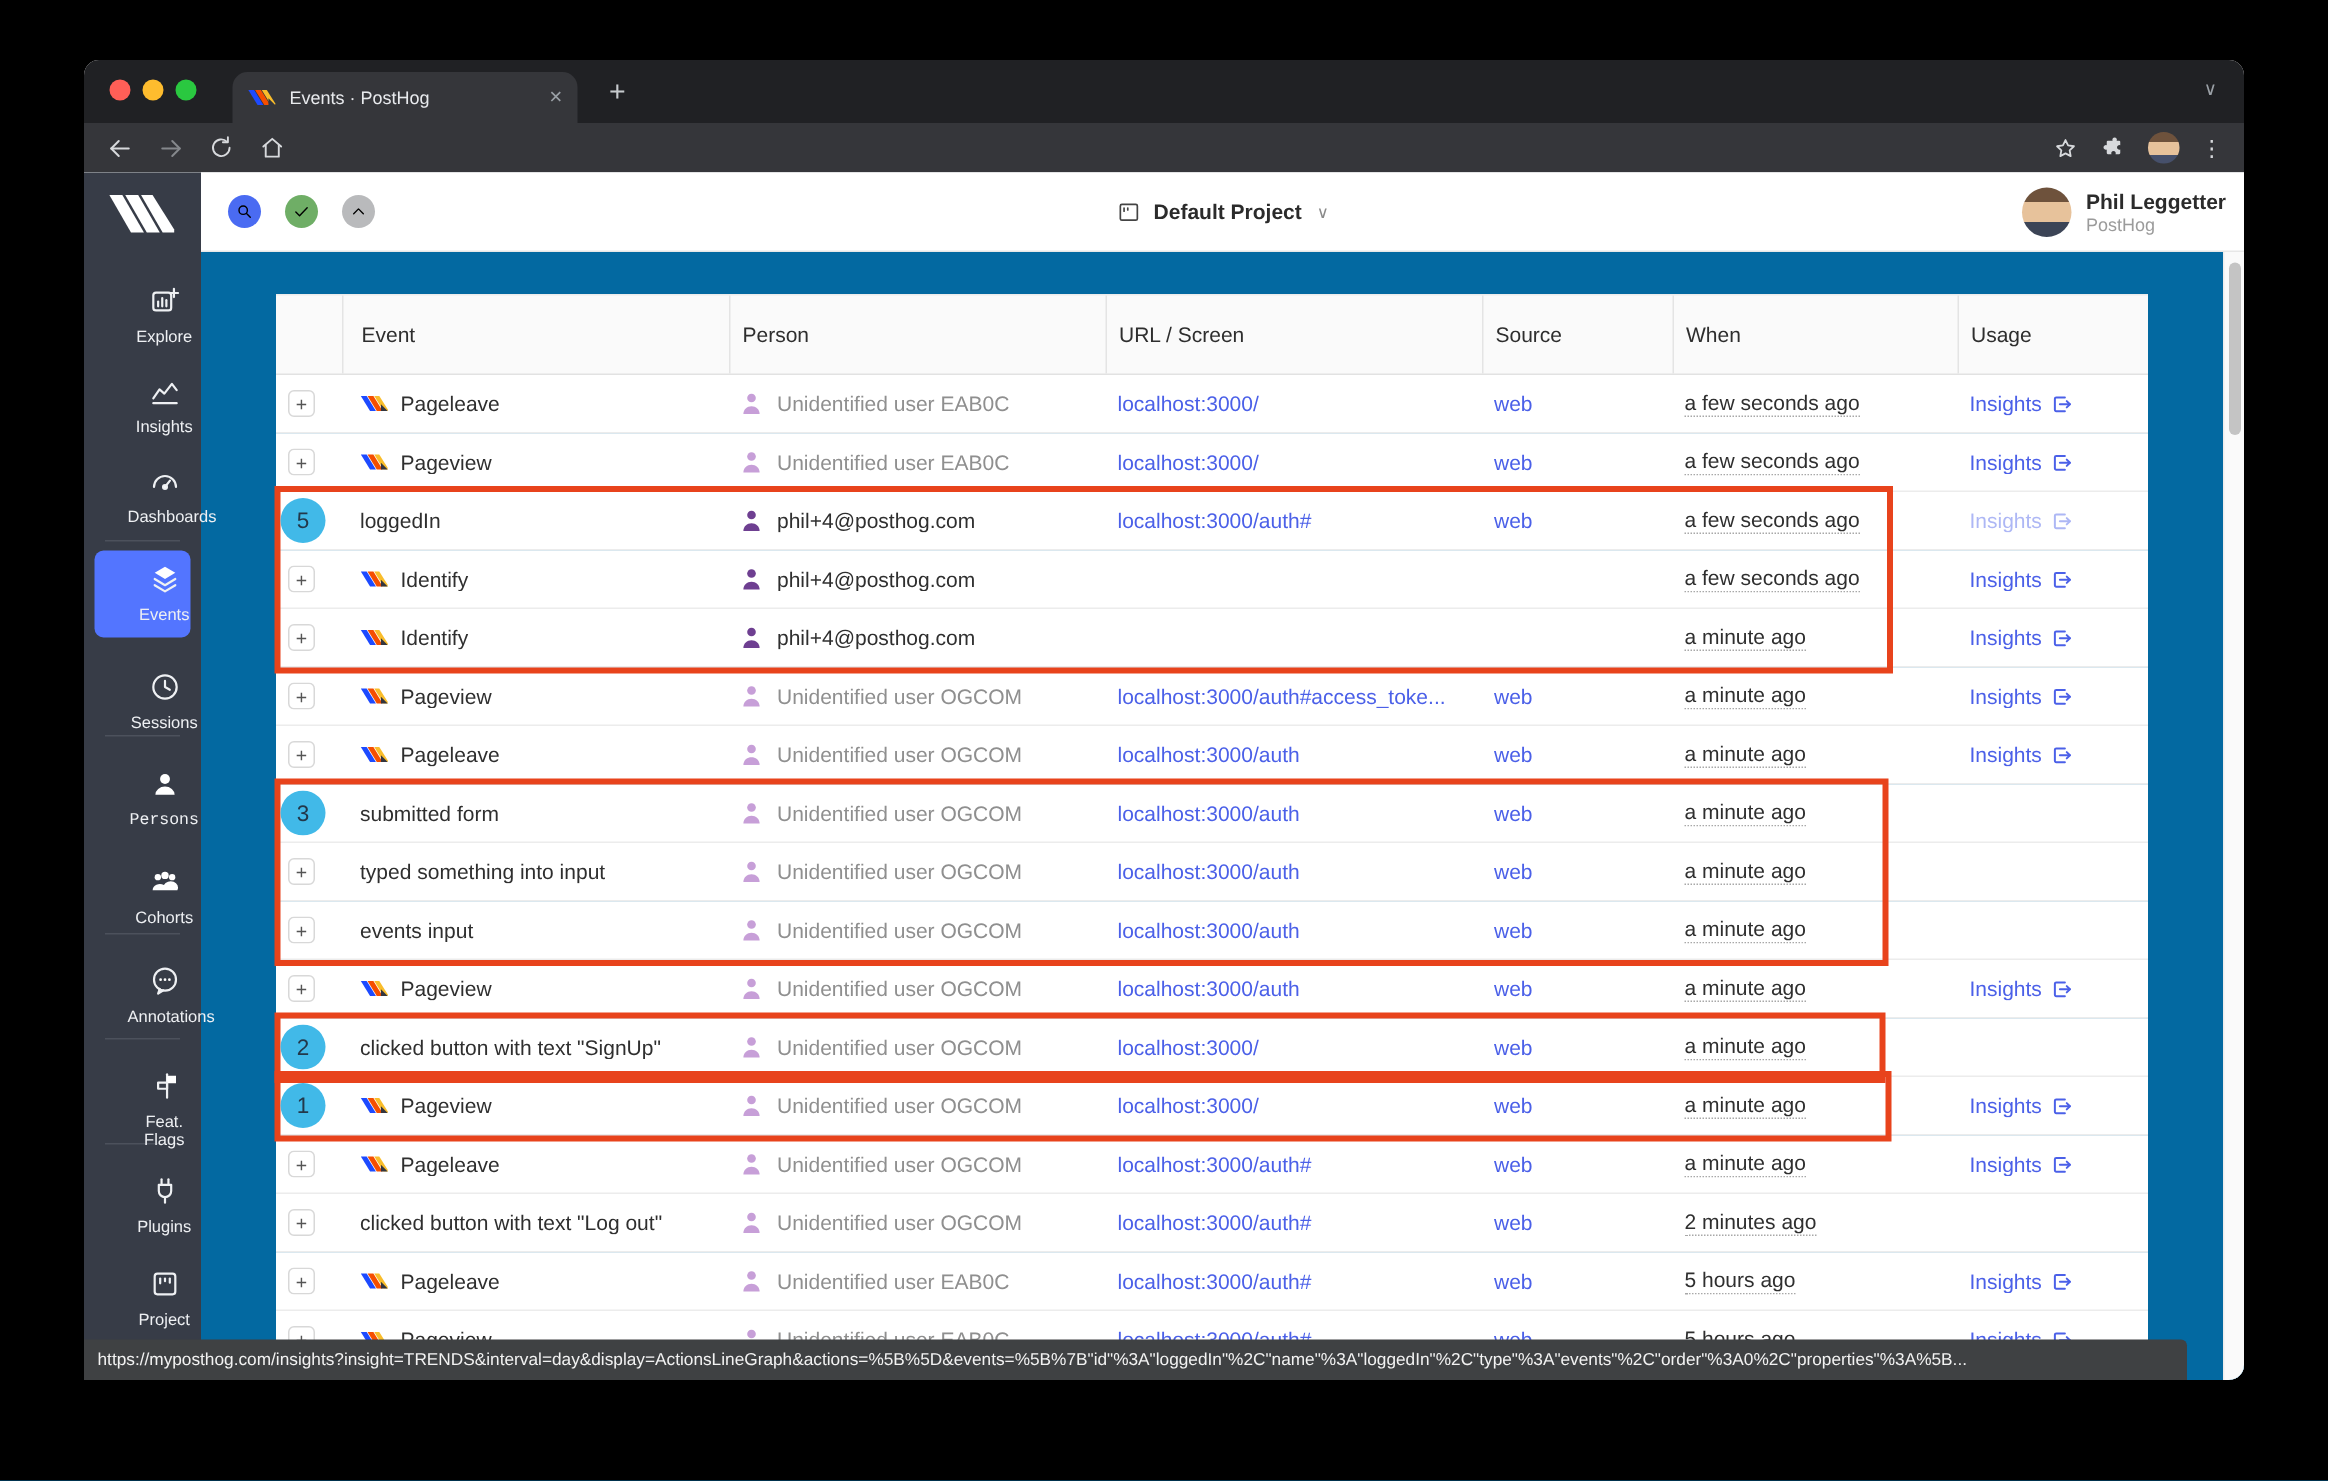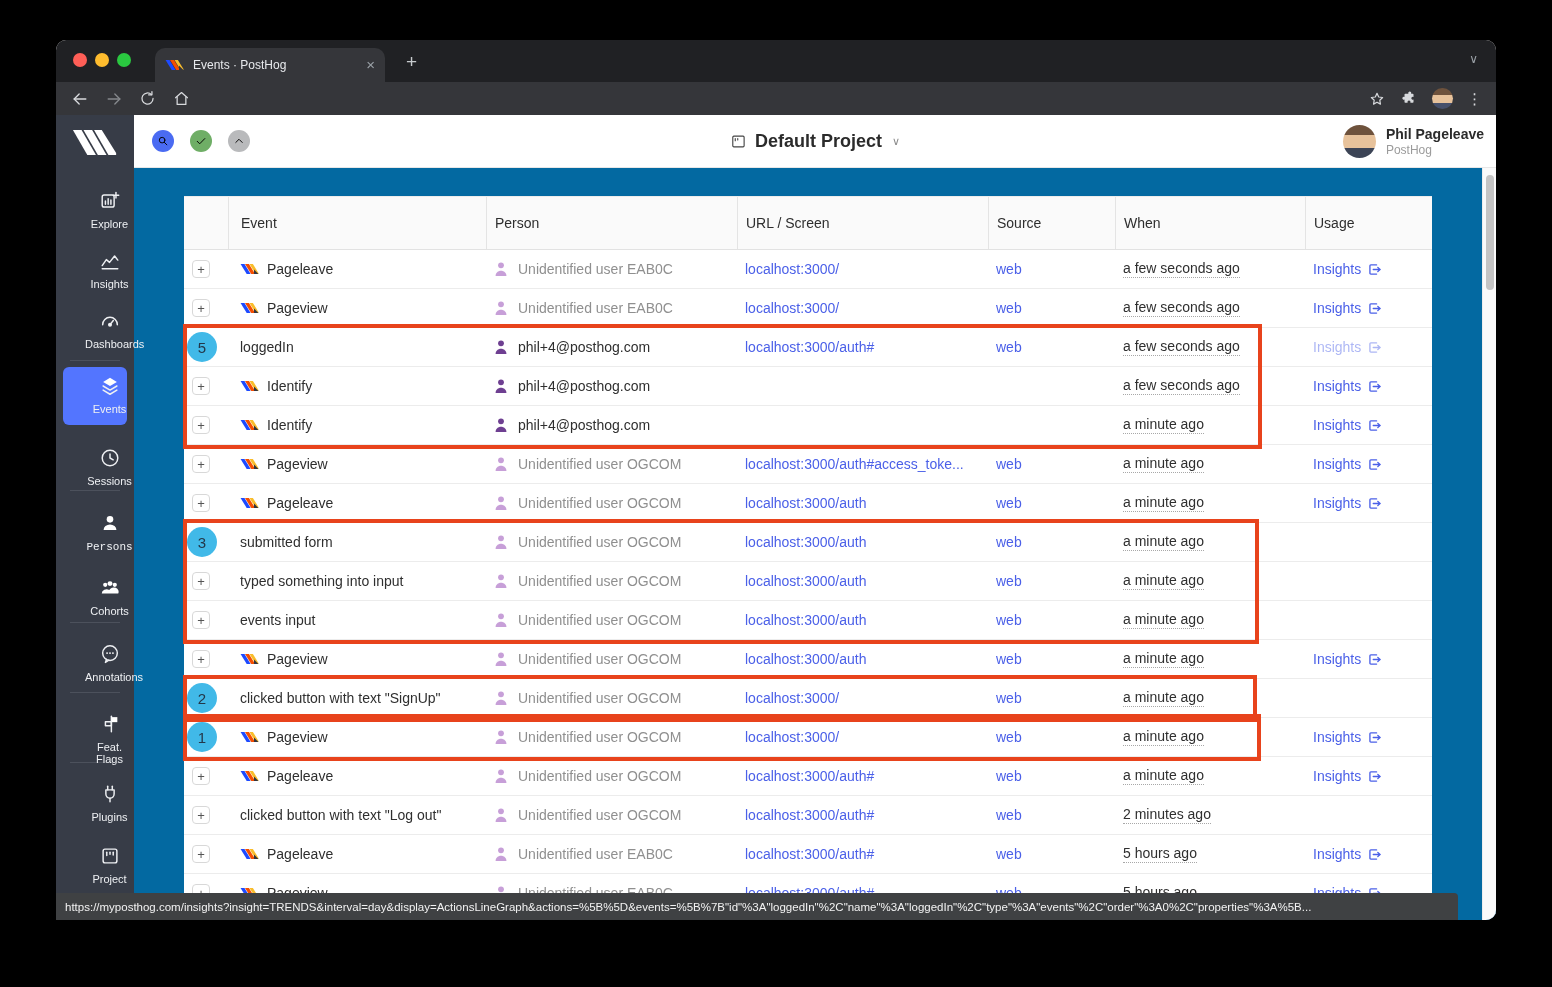--- a/index.html
+++ b/index.html
@@ -54,21 +54,21 @@
     position:absolute; left:78px; top:0; width:1362px; height:53px; background:#fff;
     border-bottom:1px solid #e7e7e7; display:flex; align-items:center;
   }
   .circle-btn { width:22px; height:22px; border-radius:50%; display:flex; align-items:center; justify-content:center; margin-left:16px; }
   .circle-btn svg { display:block; }
   .cb-blue { background:#4a6bf2; margin-left:18px; }
   .cb-green { background:#6fae66; }
   .cb-gray { background:#b9babc; }
   .project-sel { position:absolute; left:50%; transform:translateX(-50%); display:flex; align-items:center; gap:8px; }
   .project-sel .p-ic { width:17px; height:17px; color:#444; }
-  .project-label { font-size:18px; font-weight:700; color:#2b2b2b; }
+  .project-label { font-size:14px; font-weight:700; color:#2b2b2b; }
   .p-chev { color:#8a8a8a; font-size:11px; margin-left:2px; }
   .user { position:absolute; right:12px; top:10px; display:flex; align-items:center; gap:10px; }
   .u-avatar { width:33px; height:33px; border-radius:50%;
     background:linear-gradient(180deg,#6e523c 0%,#6e523c 30%,#e7c29b 30%,#e7c29b 70%,#3c4456 70%); }
   .u-name { font-size:14px; font-weight:700; color:#2b2b2b; line-height:17px; }
   .u-org { font-size:12px; color:#9b9b9b; }
   
   .content { position:absolute; left:78px; top:53px; width:1362px; height:752px; background:#0369a1; overflow:hidden; }
   .tablewrap { position:absolute; left:50px; top:28px; width:1248px; }
   .thead { display:flex; height:54px; background:#fafafa; border-top:1px solid #ececec; border-bottom:1px solid #e2e2e2; }
@@ -281,21 +281,21 @@
               <rect x="4" y="4.5" width="16" height="15" rx="1.5"></rect>
               <path d="M7.5 8v3"></path>
               <path d="M11 8v1.8"></path>
             </svg></span>
         <span class="project-label">Default Project</span>
         <span class="p-chev">∨</span>
       </div>
       <div class="user">
         <span class="u-avatar"></span>
         <span>
-          <div class="u-name">Phil Pageleave</div>
+          <div class="u-name">Phil Leggetter</div>
           <div class="u-org">PostHog</div>
         </span>
       </div>
     </div>
 
     <div class="content">
       <div class="tablewrap">
         <div class="thead">
             <div class="th noline" style="width:44px"></div>
             <div class="th evpad" style="width:258px">Event</div>

